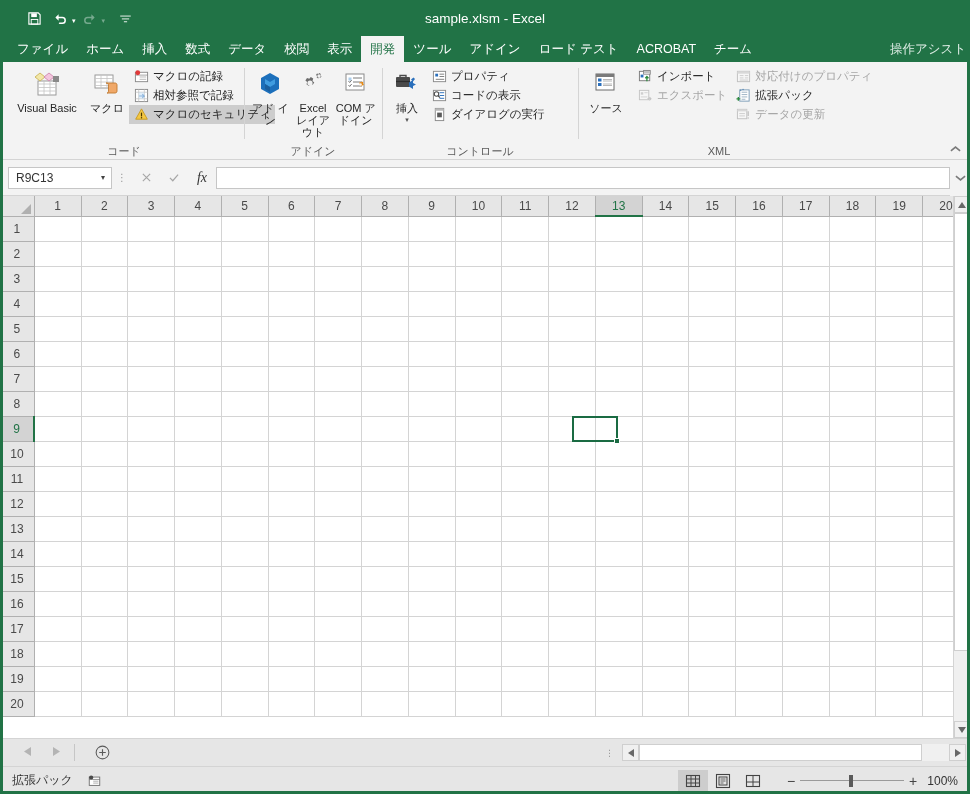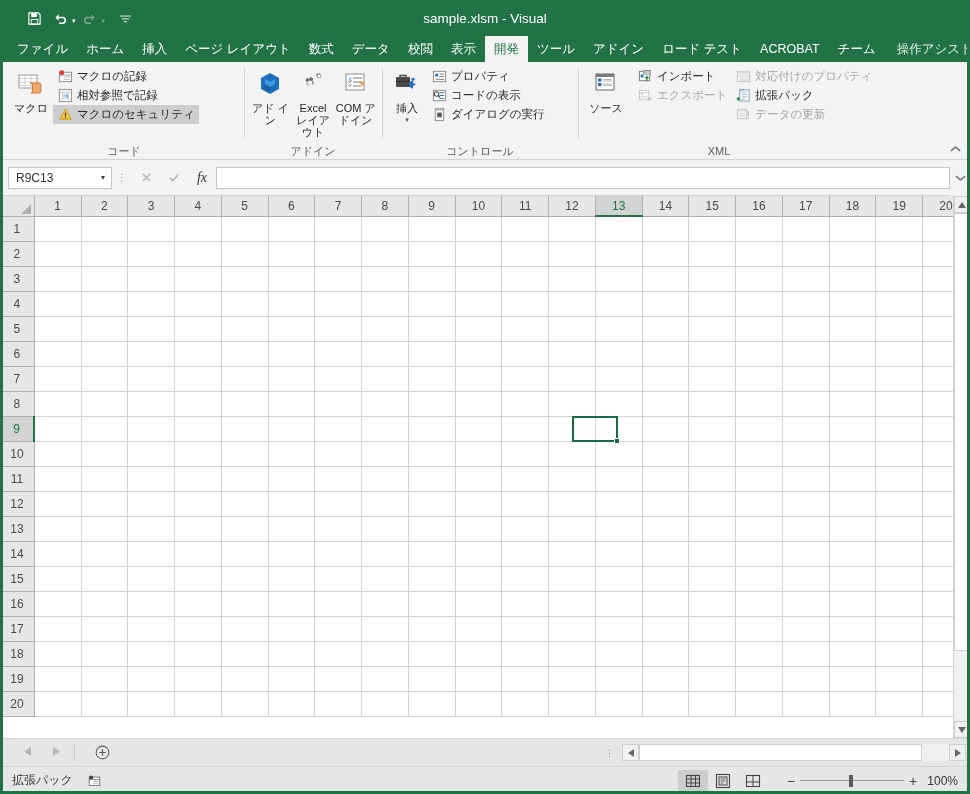--- a/index.html
+++ b/index.html
@@ -260,28 +260,27 @@
             <path d="M10 3.5L13.5 7L10 10.5z" fill="#76a98e"></path>
           </svg>
       </div>
       <span class="qat-caret" style="color:#76a98e">▾</span>
       <div class="qat-btn" style="margin-left:6px">
         <svg width="13" height="13" viewBox="0 0 16 16">
             <path d="M2 5h12M4 8.5h8M6.5 12h3" stroke="#fff" stroke-width="1.1" stroke-linecap="round"></path>
           </svg>
       </div>
     </div>
-    <div class="title-text">sample.xlsm  -  Visual</div>
+    <div class="title-text">sample.xlsm  -  Excel</div>
   </div>
 
   <div id="tabstrip">
     <div class="tab">ファイル</div>
     <div class="tab">ホーム</div>
     <div class="tab">挿入</div>
-    <div class="tab">ページ レイアウト</div>
     <div class="tab">数式</div>
     <div class="tab">データ</div>
     <div class="tab">校閲</div>
     <div class="tab">表示</div>
     <div class="tab active">開発</div>
     <div class="tab">ツール</div>
     <div class="tab">アドイン</div>
     <div class="tab">ロード テスト</div>
     <div class="tab">ACROBAT</div>
     <div class="tab">チーム</div>
@@ -294,20 +293,32 @@
         <span>操作アシスト</span>
       </div>
 
     </div>
   </div>
 
   <div id="ribbon">
 
     <div class="rgroup" style="width:240px">
       <div class="rgroup-body">
+        <div class="bigbtn" style="min-width:76px">
+          <span class="glyph">
+            <svg width="34" height="30" viewBox="0 0 34 30">
+              <rect x="8" y="11" width="18" height="14" fill="#fff" stroke="#9a9a9a" stroke-width="1"></rect>
+              <path d="M8 14h18M8 17.5h18M8 21h18M14 11v14M20 11v14" stroke="#c4c4c4" stroke-width="0.8"></path>
+              <path d="M5 7l5-4 5 4-5 4z" fill="#f2e7a8" stroke="#c9b45a" stroke-width="0.9"></path>
+              <path d="M14 7l5-4 5 4-5 4z" fill="#f3c6dd" stroke="#cf86ae" stroke-width="0.9"></path>
+              <rect x="23" y="6" width="6" height="6" fill="#8a8a8a"></rect>
+            </svg>
+          </span>
+          <span class="lbl">Visual Basic</span>
+        </div>
         <div class="bigbtn" style="min-width:44px">
           <span class="glyph">
             <svg width="32" height="30" viewBox="0 0 32 30">
               <rect x="4" y="5" width="18" height="13" fill="#fff" stroke="#9a9a9a" stroke-width="1"></rect>
               <path d="M4 8.5h18M4 12h18M4 15.5h18M10 5v13M16 5v13" stroke="#c4c4c4" stroke-width="0.8"></path>
               <path d="M15 13h9c1.5 0 2 1 2 2v6c0 1.5-1 2-2 2h-8c1 0 1.5-.8 1.5-2v-6c0-1.2-.8-2-2.5-2z" fill="#f0a868" stroke="#c07830" stroke-width="0.9"></path>
             </svg>
           </span>
           <span class="lbl">マクロ</span>
         </div>

